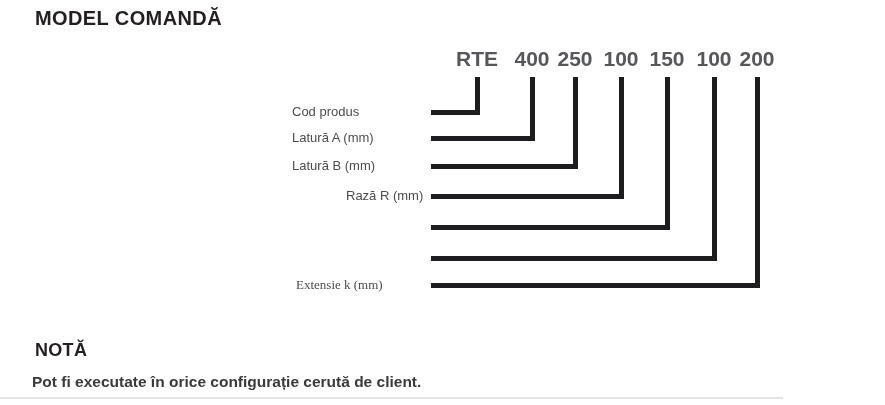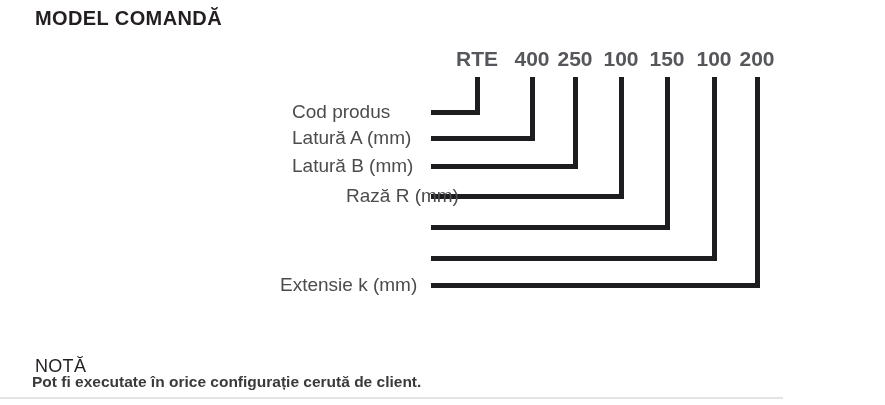--- a/index.html
+++ b/index.html
@@ -37,36 +37,36 @@
     position: absolute;
     transform: translate(-50%, -50%);
     font-size: 21px;
     font-weight: 700;
     color: var(--code-color, #56575b);
     white-space: nowrap;
   }
   .field-label {
     position: absolute;
     transform: translateY(-52%);
-    font-size: 19px;
+    font-size: 13px;
     font-weight: 400;
     color: var(--label-color, #4c4c4e);
     white-space: nowrap;
   }
   .vline, .hline {
     position: absolute;
     background: var(--line-color, #1d1d1f);
   }
   .note-heading {
     position: absolute;
     left: 35px;
-    top: 356px;
+    top: 340px;
     margin: 0;
     font-size: 18px;
-    font-weight: 400;
+    font-weight: 700;
     letter-spacing: 0.3px;
     color: var(--title-color, #231f20);
     white-space: nowrap;
   }
   .note-text {
     position: absolute;
     left: 28px;
     top: 369px;
     margin: 4px;
     font-size: 15.5px;
@@ -109,21 +109,21 @@
       <span class="field-label" style="left: 298px; top: 196px; margin-left: 48px;">Rază R (mm)</span>
       <span class="code-token" style="left: 667px; top: 59px; text-align: right;">150</span>
       <div class="vline" style="left: 664.5px; top: 77px; width: 5px; height: 152.5px;"></div>
       <div class="hline" style="left: 431px; top: 224.5px; width: 238.5px; height: 5px;"></div>
       <span class="code-token" style="left: 714px; top: 59px;">100</span>
       <div class="vline" style="left: 711.5px; top: 77px; width: 5px; height: 183.5px;"></div>
       <div class="hline" style="left: 431px; top: 255.5px; width: 285.5px; height: 5px;"></div>
       <span class="code-token" style="left: 757px; top: 59px;">200</span>
       <div class="vline" style="left: 754.5px; top: 77px; width: 5px; height: 210.5px;"></div>
       <div class="hline" style="left: 431px; top: 282.5px; width: 328.5px; height: 5px;"></div>
-      <span class="field-label" style="left: 280px; top: 285px;">Extensie k (mm)</span>
+      <span class="field-label" style="left: 296px; top: 285px; font-family: Liberation Serif, serif;">Extensie k (mm)</span>
     </div>
 
   <h2 class="note-heading">NOTĂ</h2>
 
   <p class="note-text">Pot fi executate în orice configurație cerută de client.</p>
 
   <div class="bottom-divider"></div>
 
 </div>
 

